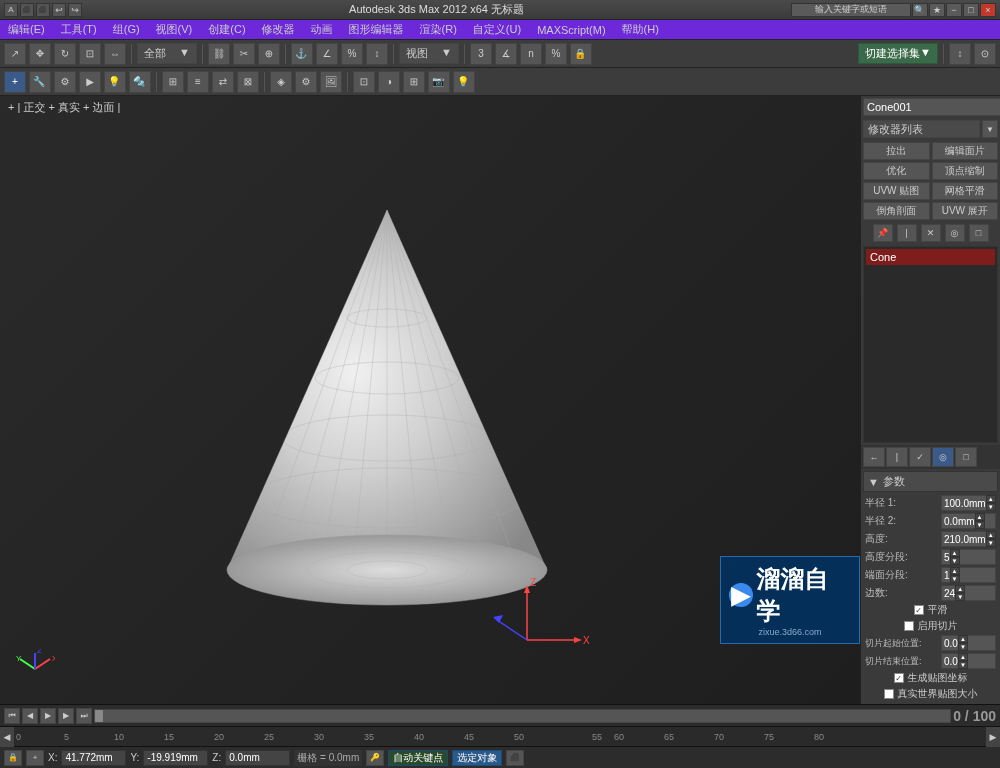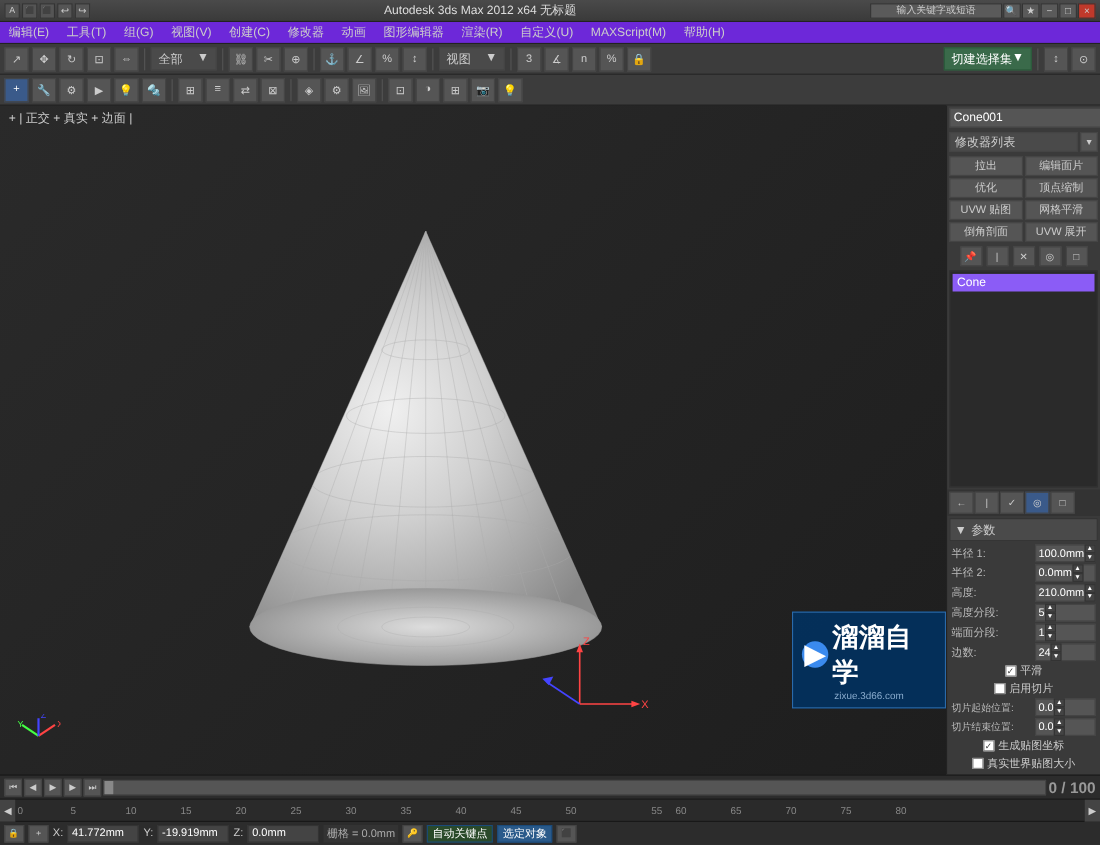--- a/index.html
+++ b/index.html
@@ -107,21 +107,21 @@
     #modifier-buttons {
       display: grid; grid-template-columns: 1fr 1fr; gap: 2px; padding: 2px;
     }
     .mod-btn { height: 18px; background: #555; border: 1px solid #444; color: #ccc; font-size: 10px; display: flex; align-items: center; justify-content: center; cursor: pointer; }
 
     #modifier-stack {
       flex: 1; background: #2a2a2a; margin: 2px; border: 1px solid #333;
       padding: 2px;
     }
     .stack-item { padding: 2px 4px; font-size: 11px; color: #88aaff; cursor: pointer; }
-    .stack-item.active { background: #8b5cf6; color: #fff; }
+    .stack-item.active { background: #7f1d1d; color: #fff; }
 
     #stack-icons {
       display: flex; align-items: center; justify-content: center; gap: 4px; padding: 2px;
     }
     .stack-icon-btn { width: 20px; height: 18px; background: #555; border: 1px solid #444; display: flex; align-items: center; justify-content: center; font-size: 9px; cursor: pointer; }
 
     #panel-tabs {
       display: flex; align-items: center; padding: 2px; gap: 1px; background: #333;
     }
     .panel-tab { width: 22px; height: 20px; background: #555; border: 1px solid #444; display: flex; align-items: center; justify-content: center; font-size: 9px; cursor: pointer; }

